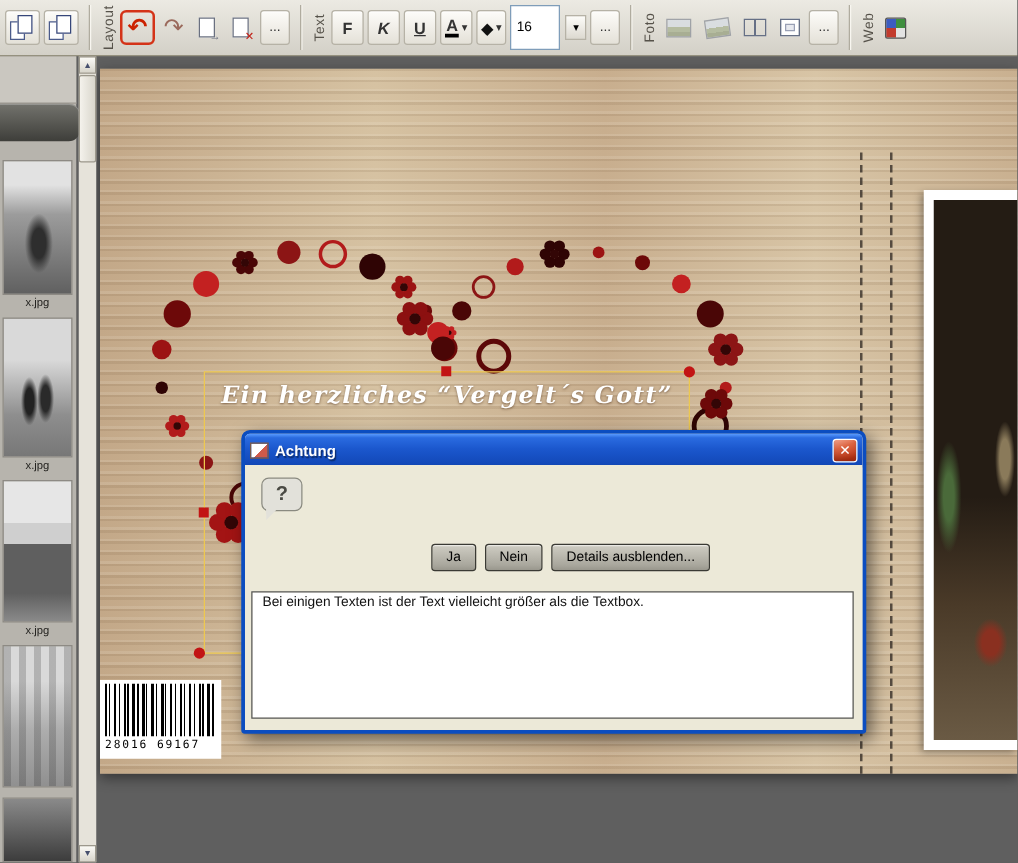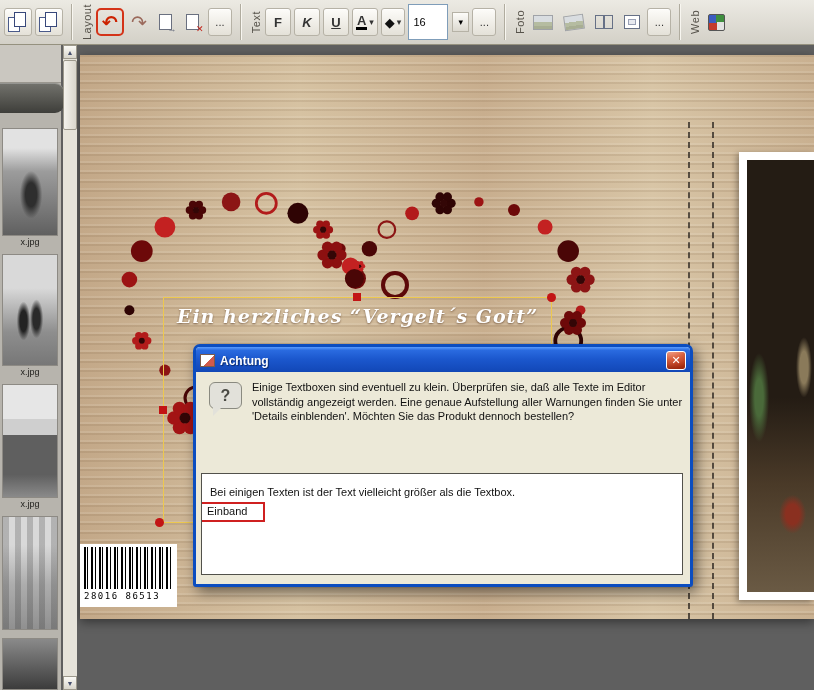--- a/index.html
+++ b/index.html
@@ -83,21 +83,21 @@
   .dlg-title{position:absolute;left:0;top:0;right:0;height:27px;background:linear-gradient(180deg,#5a9cff 0%,#2a6be0 12%,#1b57cd 45%,#1248b8 90%,#0d3fa0 100%);display:flex;align-items:center;padding:0 4px;}
   .dlg-ico{width:15px;height:13px;background:linear-gradient(135deg,#fff 0 55%,#d05a4a 55%);border:1px solid #7a5a4a;margin-right:5px;flex:0 0 auto;}
   .dlg-title-text{color:#fff;font-size:12px;font-weight:bold;text-shadow:1px 1px 1px #0a2a6a;}
   .dlg-x{margin-left:auto;width:20px;height:19px;border:1px solid #fff;border-radius:3px;background:linear-gradient(160deg,#f2a58e,#dd6644 35%,#c03a1a 85%);color:#fff;font-size:11px;font-weight:bold;display:flex;align-items:center;justify-content:center;box-shadow:inset 0 -6px 8px -4px rgba(110,20,0,.65);}
   .dlg-body{position:absolute;left:0;right:0;top:25px;bottom:0;background:#ece9d8;font-size:11px;color:#111;}
   .qicon{position:absolute;left:13px;top:10px;width:33px;height:27px;background:#e2e1da;border:1px solid #8a8a80;border-radius:6px;display:flex;align-items:center;justify-content:center;font-size:16px;font-weight:bold;color:#4a4a44;}
   .qicon::after{content:"";position:absolute;left:3px;bottom:-8px;border:5px solid rgba(0,0,0,0);border-top-color:#e2e1da;border-left-color:#e2e1da;}
   .dlg-msg{position:absolute;left:56px;top:8px;width:432px;line-height:14.5px;}
   .btnrow{position:absolute;left:149px;top:63px;display:flex;gap:7px;}
   .xpbtn{height:22px;padding:0 11px;font-size:11px;color:#000;border:1px solid #3a3a34;border-radius:3px;background:linear-gradient(180deg,#cfcdc3,#a9a79d 80%,#99978d);box-shadow:inset 0 1px 0 rgba(255,255,255,.55);display:flex;align-items:center;white-space:nowrap;}
-  .details-box{position:absolute;left:5px;top:101px;width:482px;height:102px;background:#fff;border:1px solid #52514b;padding:11px 8px;line-height:15px;overflow:hidden;}
+  .details-box{position:absolute;left:5px;top:101px;width:482px;height:102px;background:#fff;border:1px solid #52514b;padding:1px 8px;line-height:15px;overflow:hidden;}
   .page-ref{display:inline-block;border:2px solid #cf2020;padding:0 16px 1px 5px;margin-left:-10px;margin-top:2px;}
 </style>
 </head>
 <body>
 
 <div id="page">
 
   <div class="toolbar">
     <div class="tbtn raised">
         <span class="dblpage">
@@ -326,36 +326,39 @@
   <div class="selrect"></div>
   <span class="handle h-sq h-topmid"></span>
   <span class="handle h-sq h-leftmid"></span>
   <span class="handle h-ci h-topright"></span>
   <span class="handle h-ci h-botleft"></span>
 
   <div class="caption">Ein herzliches “Vergelt´s Gott”</div>
 
   <div class="barcode">
     <div class="bars"></div>
-    <div class="digits">28016 86513</div>
+    <div class="digits">28016 69167</div>
   </div>
 
   <div class="cover-photo">
     <div class="cp-img"></div>
   </div>
 
   <div class="dialog">
     <div class="dlg-title">
       <span class="dlg-ico"></span>
       <span class="dlg-title-text">Achtung</span>
       <span class="dlg-x">✕</span>
     </div>
     <div class="dlg-body">
       <div class="qicon">?</div>
-      <div class="dlg-msg">Einige Textboxen sind eventuell zu klein. Überprüfen sie, daß alle Texte im Editor vollständig angezeigt werden. Eine genaue Aufstellung aller Warnungen finden Sie unter 'Details einblenden'.  Möchten Sie das Produkt dennoch bestellen?</div>
+      <div class="btnrow">
+        <button class="xpbtn">Ja</button>
+        <button class="xpbtn">Nein</button>
+        <button class="xpbtn">Details ausblenden...</button>
+      </div>
       <div class="details-box">
         <div>Bei einigen Texten ist der Text vielleicht größer als die Textbox.</div>
-        <div><span class="page-ref">Einband</span></div>
       </div>
     </div>
   </div>
 
 </div>
 
 </body></html>

